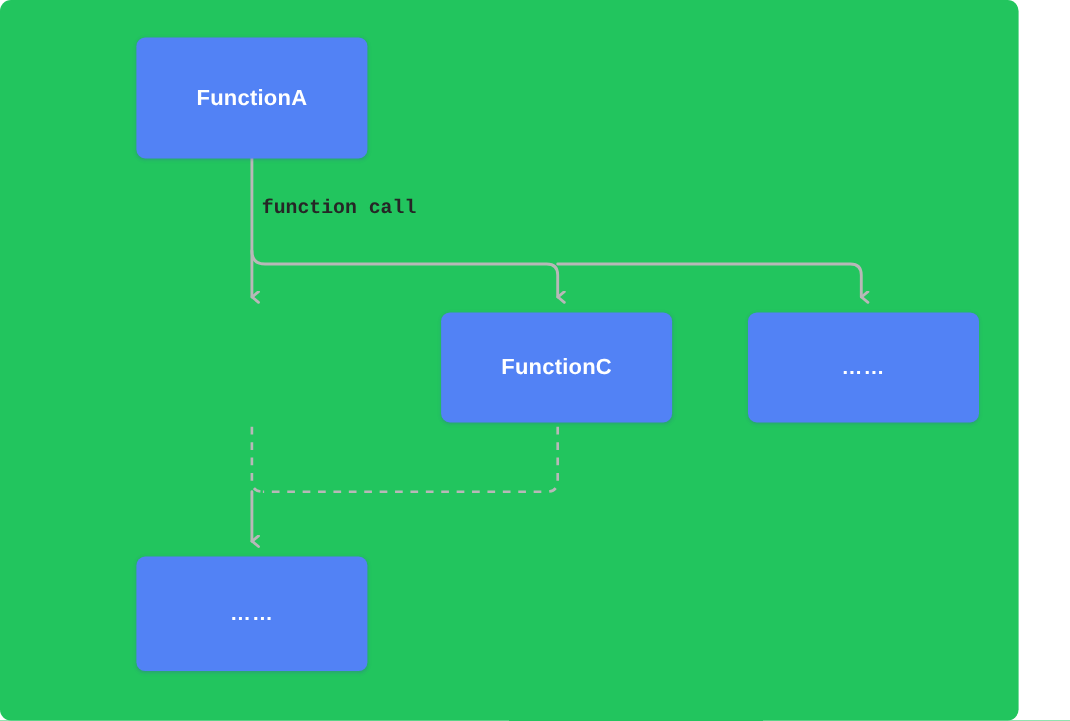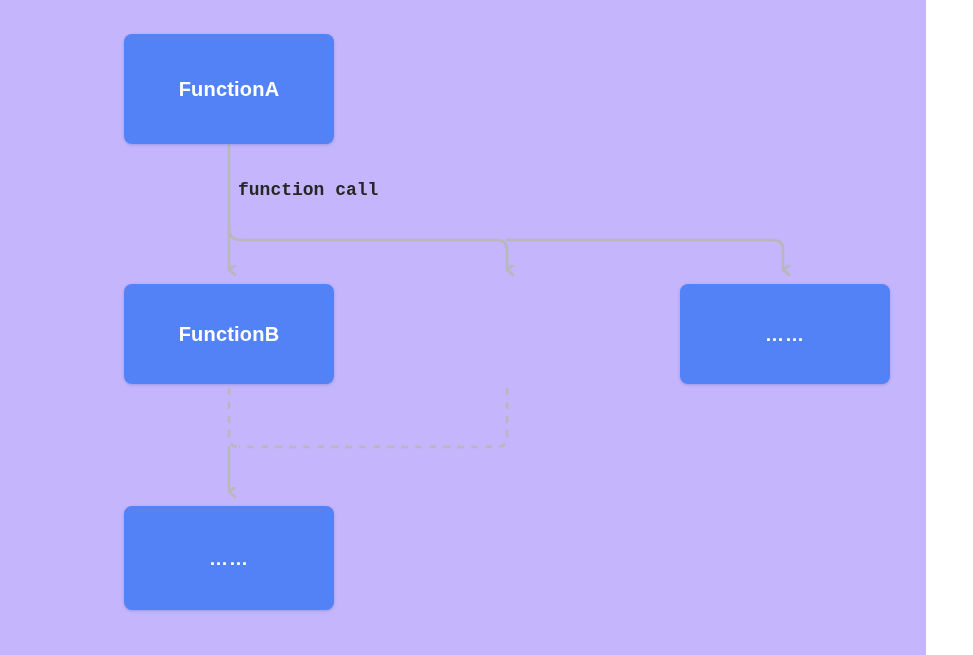--- a/index.html
+++ b/index.html
@@ -10,21 +10,22 @@
     width: 973px;
     height: 655px;
     background: #ffffff;
     font-family: "Liberation Sans", sans-serif;
     overflow: hidden;
   }
   #canvas {
     position: relative;
     width: 926px;
     height: 655px;
-    background: #c4b5fd;
+    background: #22c55e;
+    border-radius: 10px;
   }
   #wires {
     position: absolute;
     left: 0;
     top: 0;
     width: 973px;
     height: 655px;
     pointer-events: none;
   }
   .node {
@@ -101,24 +102,24 @@
 
     <g>
       <path d="M 229 447 L 229 492" fill="none" stroke="#b8b8b8" stroke-width="2.6" stroke-linecap="round" marker-end="url(#arrowhead)"></path>
     </g>
   </svg>
 
   <div class="node" id="node-a">
     <span class="node-label">FunctionA</span>
   </div>
 
-  <div class="node" id="node-b">
-    <span class="node-label">FunctionB</span>
+
+  <div class="node" id="node-c">
+    <span class="node-label">FunctionC</span>
   </div>
-
 
   <div class="node" id="node-more">
     <span class="node-label dots">……</span>
   </div>
 
   <div class="node" id="node-leaf">
     <span class="node-label dots">……</span>
   </div>
 
   <div class="edge-label">function call</div>

